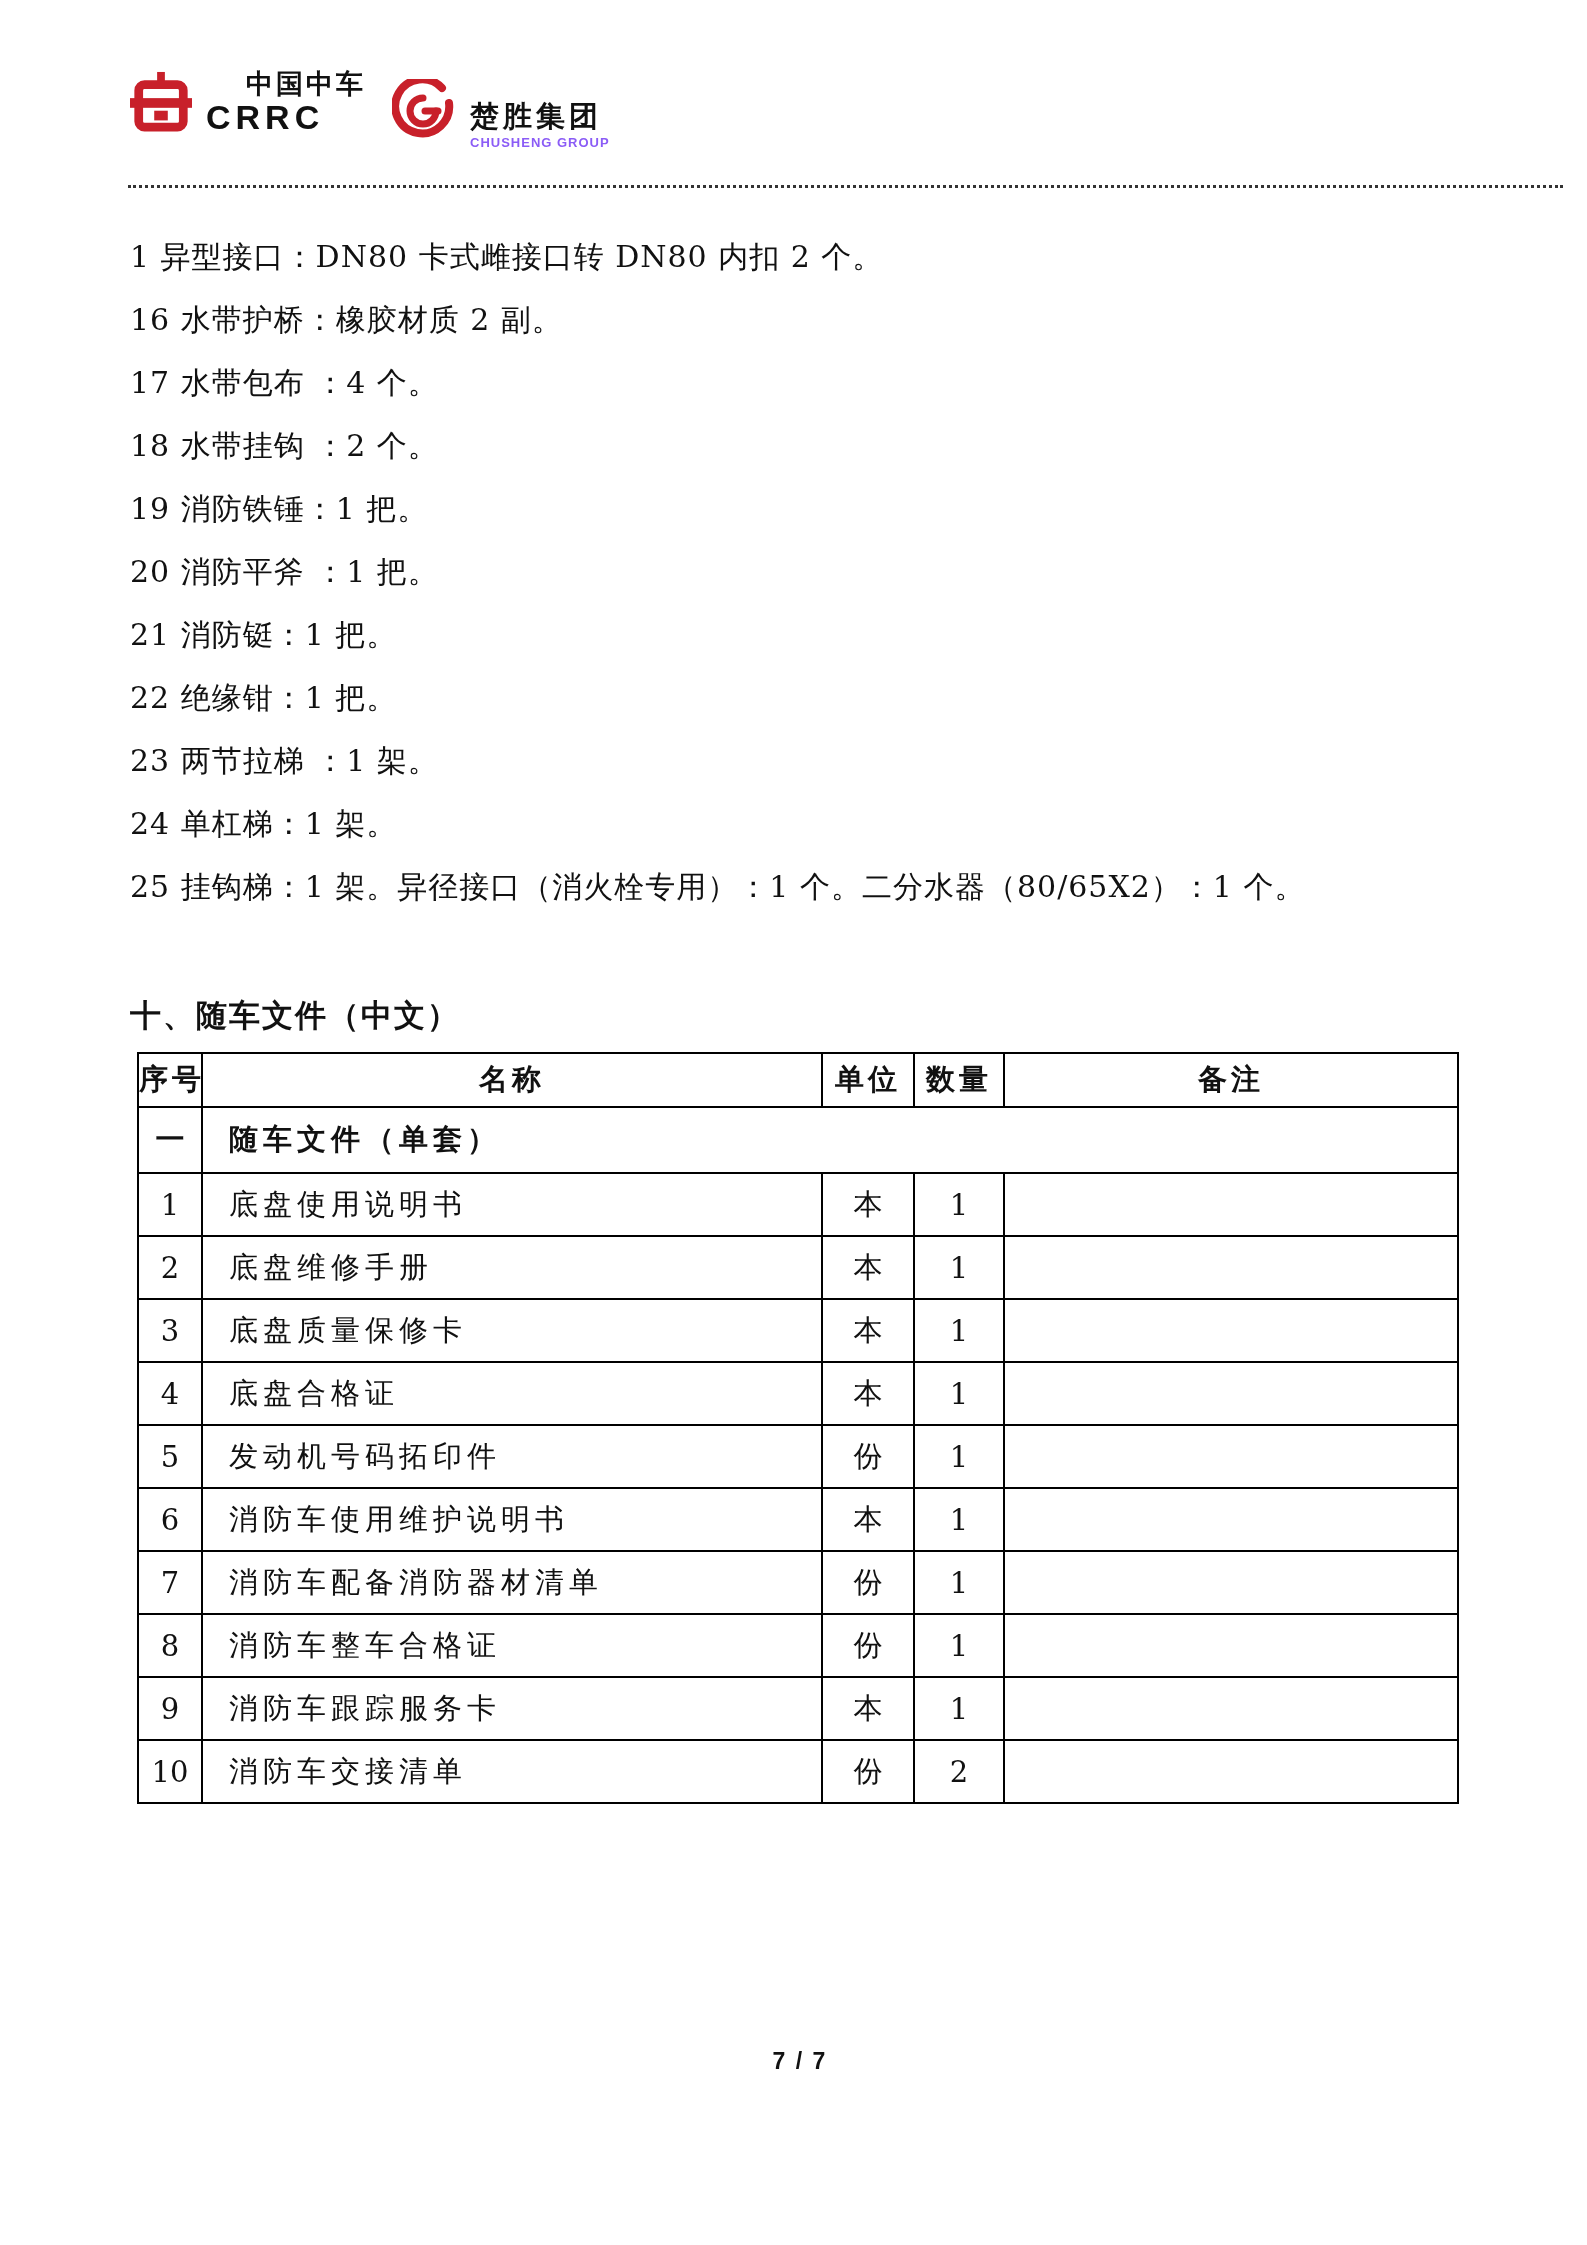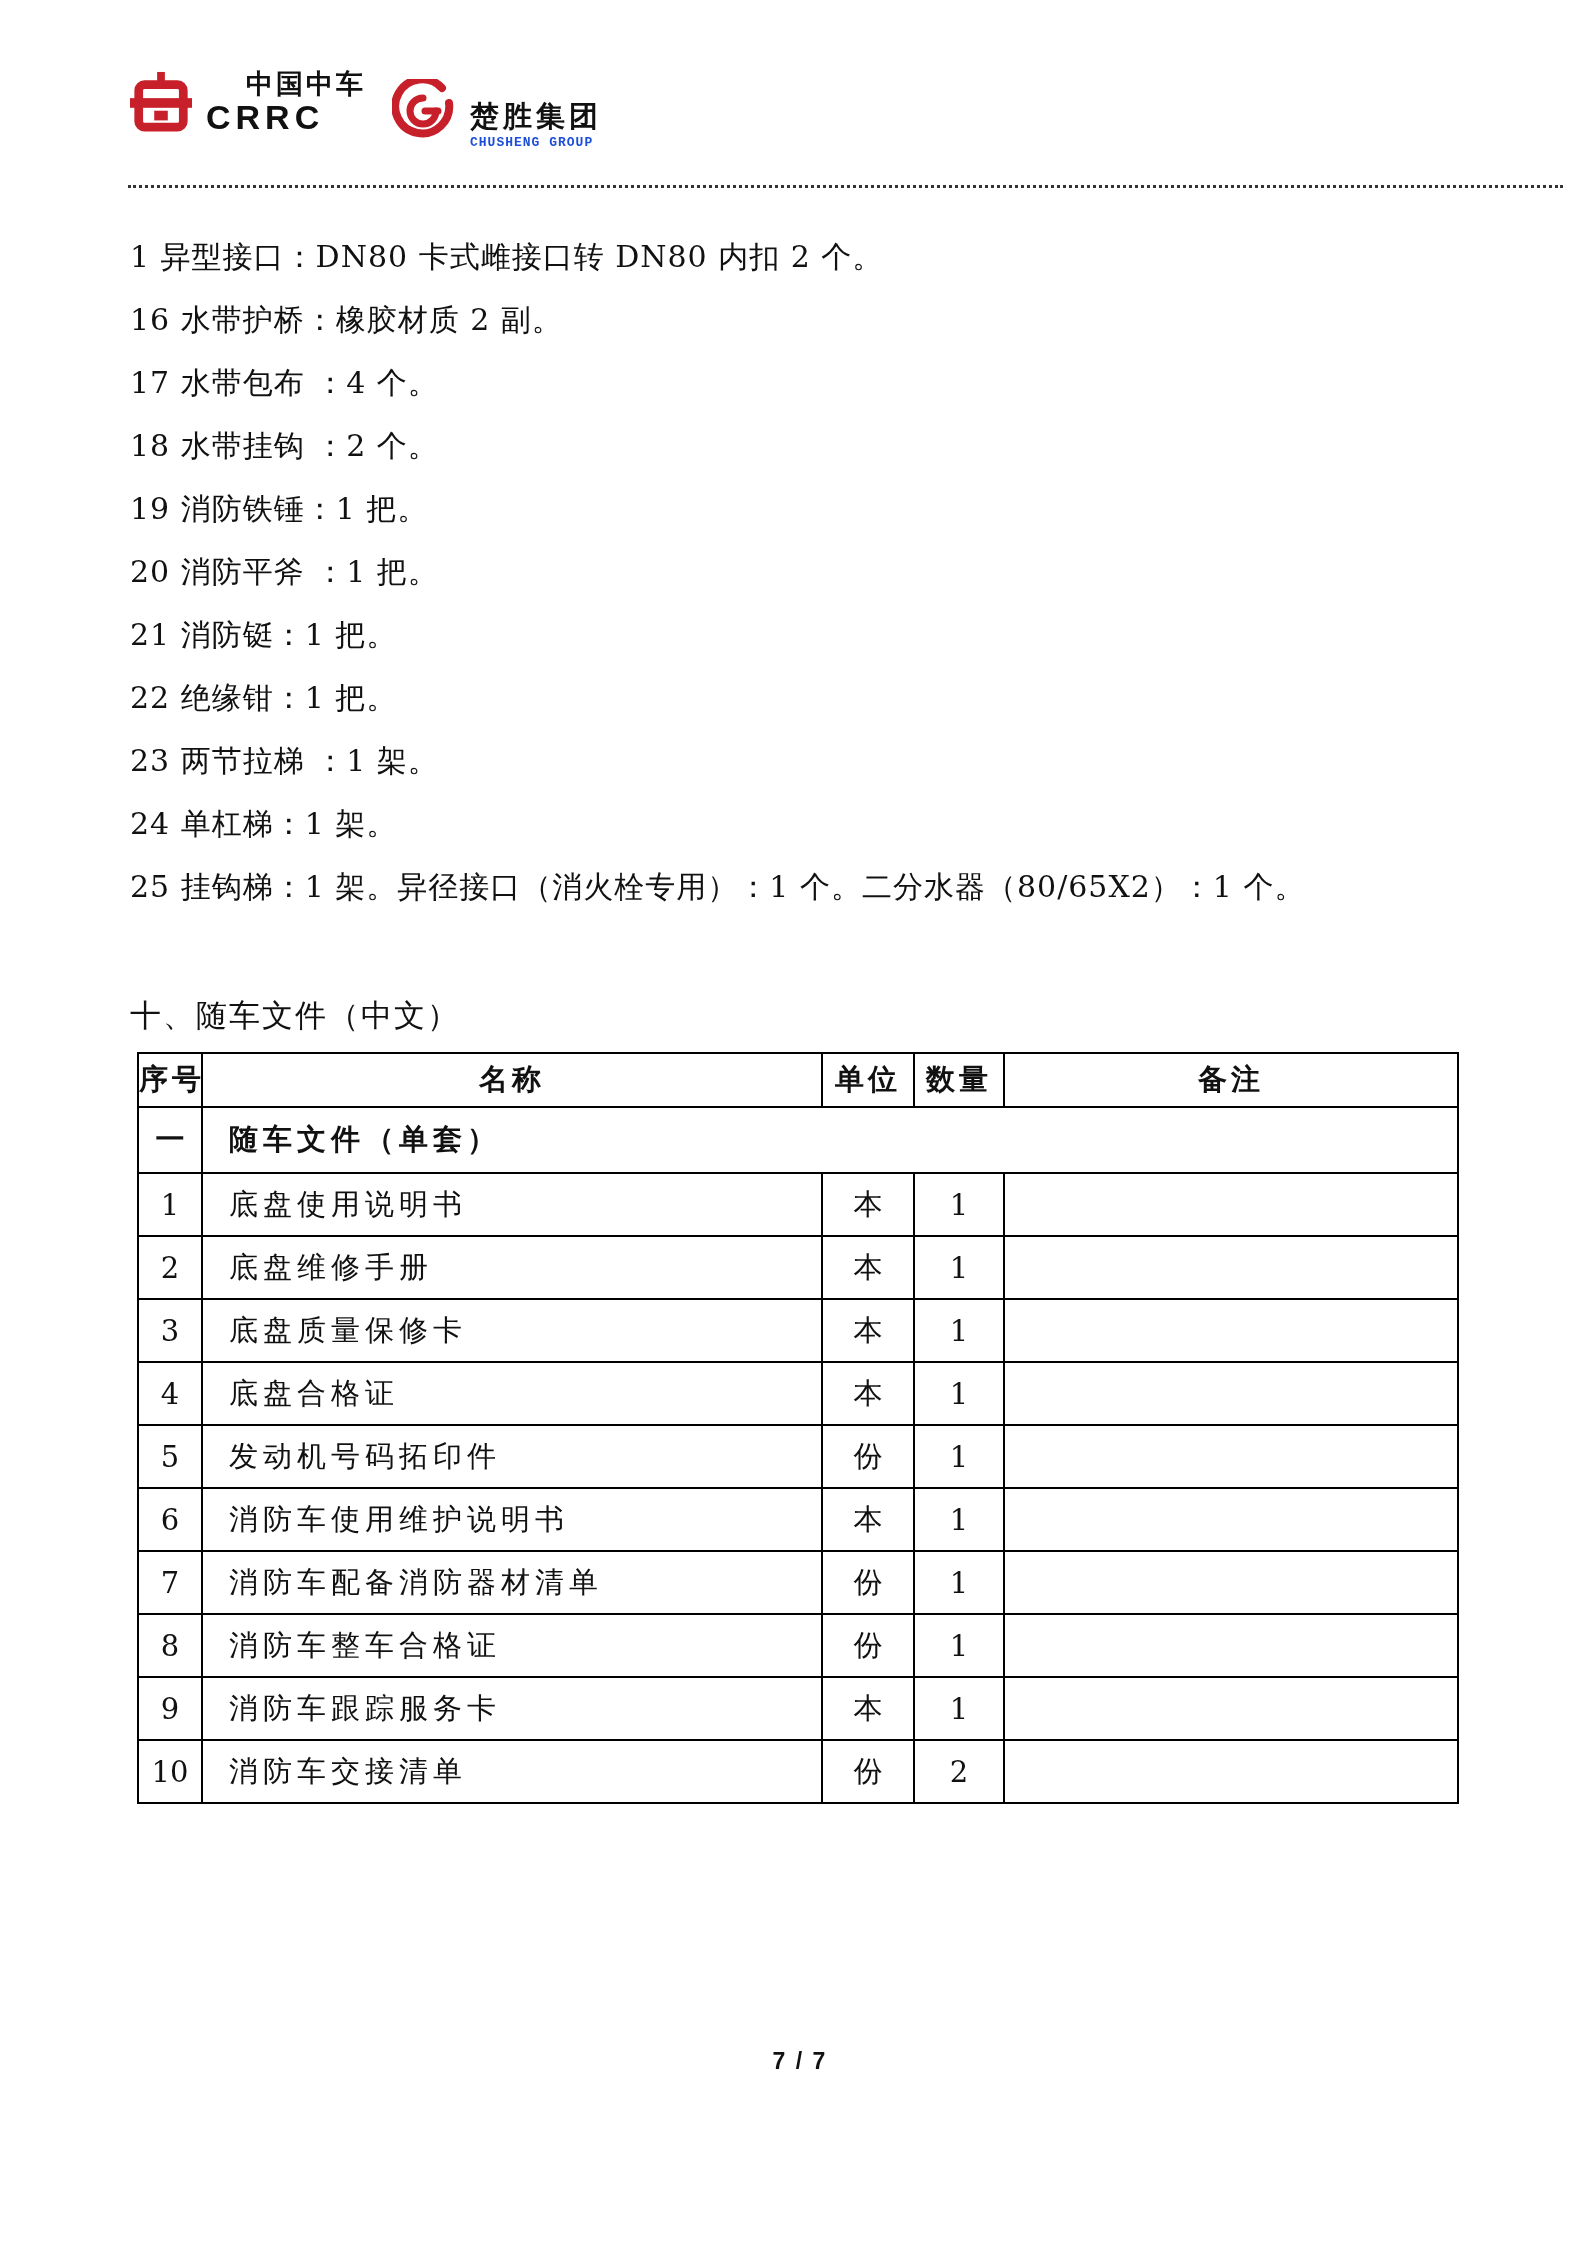--- a/index.html
+++ b/index.html
@@ -29,22 +29,22 @@
     font-weight: bold; font-size: 34px; letter-spacing: 5px; color: #111;
     line-height: 1.0;
   }
   .cs-cn {
     font-family: "Liberation Sans", sans-serif;
     font-weight: bold; font-size: 29px; letter-spacing: 4px; color: #111;
     line-height: 1.2;
     margin-top: 29px;
   }
   .cs-en {
-    font-family: Liberation Mono, monospace;
-    font-weight: bold; font-size: 13px; letter-spacing: 1px; color: #1d4ed8;
+    font-family: Liberation Sans, sans-serif;
+    font-weight: bold; font-size: 13px; letter-spacing: 1px; color: #8b5cf6;
     line-height: 1.4;
   }
 
   .dotted-rule {
     position: absolute; left: 128px; top: 185px; width: 1435px; height: 0;
     border-top: 3px dotted #333;
   }
 
   
   .spec-list {
@@ -54,21 +54,21 @@
   .spec-list li {
     height: 63px; line-height: 63px;
     font-size: 30px; letter-spacing: 1px;
     white-space: nowrap;
   }
 
   
   .section-title {
     position: absolute; left: 130px; top: 995px;
     font-family: "Liberation Sans", sans-serif;
-    font-weight: normal; font-size: 31px; letter-spacing: 2px; color: #111;
+    font-weight: bold; font-size: 31px; letter-spacing: 2px; color: #111;
   }
 
   
   .doc-table {
     position: absolute; left: 137px; top: 1052px;
     border-collapse: collapse; table-layout: fixed;
     width: 1320px;
     font-size: 29px;
   }
   .doc-table th, .doc-table td {

